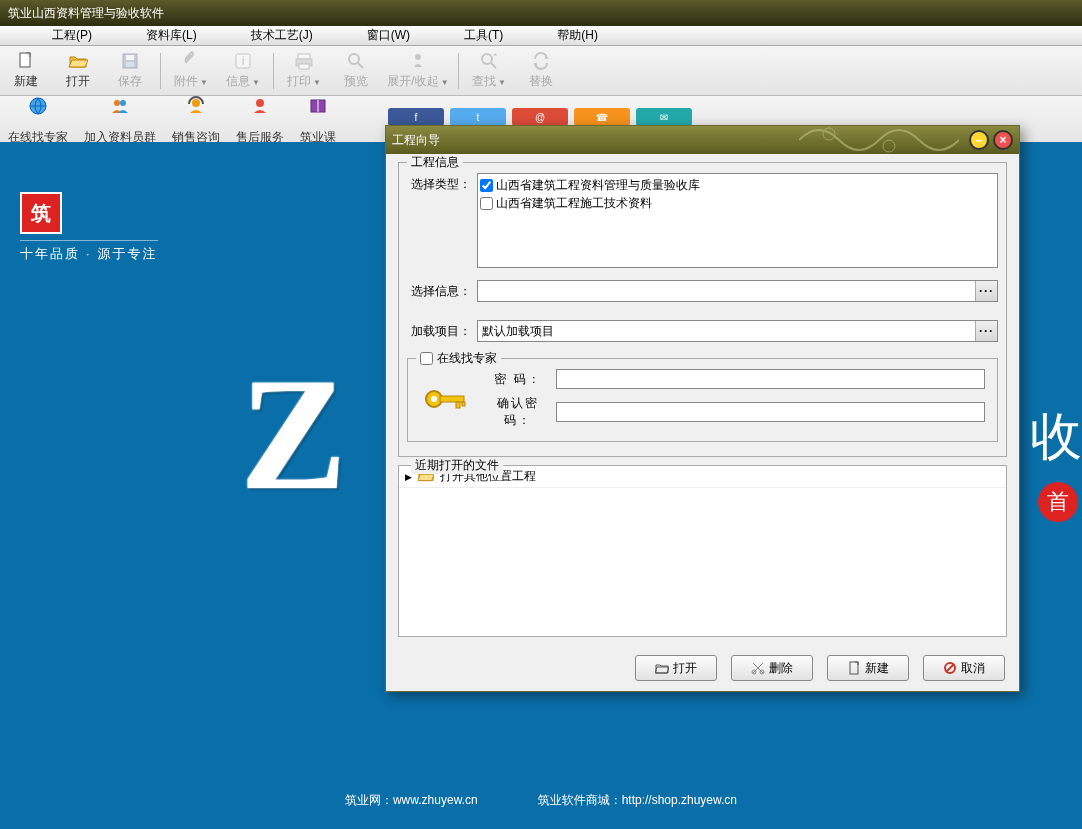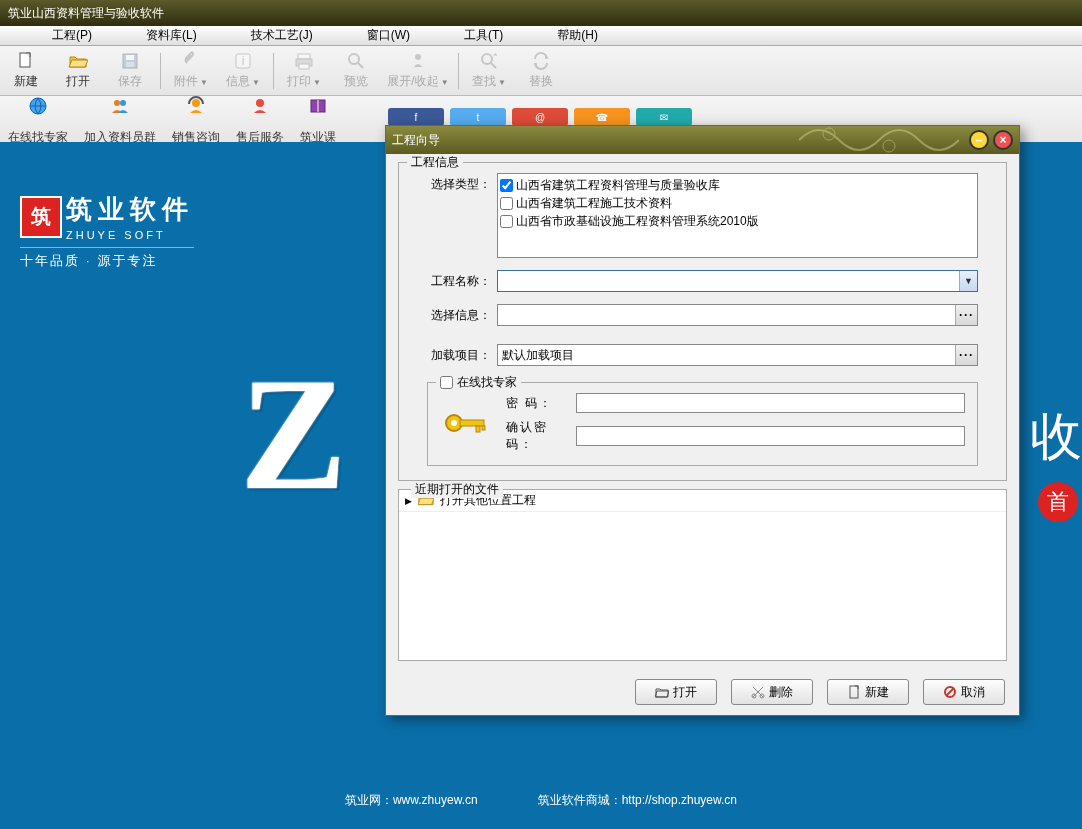--- a/index.html
+++ b/index.html
@@ -41,43 +41,43 @@
 
 .dialog { position: absolute; left: 385px; top: 125px; width: 635px; background: #f0f0f0; border: 1px solid #6b6b30; box-shadow: 4px 4px 12px rgba(0,0,0,0.4); }
 .dialog-title { height: 28px; background: linear-gradient(to bottom, #8a8a40, #5b5b20); display: flex; align-items: center; padding: 0 6px; color: #fff; position: relative; }
 .dialog-title .swirl { position: absolute; right: 60px; top: -4px; width: 160px; height: 36px; overflow: hidden; opacity: 0.5; }
 .dialog-title .swirl svg { width: 100%; height: 100%; }
 .dialog-ctrl { margin-left: auto; display: flex; gap: 4px; z-index: 2; }
 .dialog-ctrl .btn { width: 20px; height: 20px; border-radius: 50%; border: 2px solid #333; display: flex; align-items: center; justify-content: center; font-weight: bold; cursor: pointer; }
 .btn-min { background: #fdd835; }
 .btn-close { background: #ef5350; }
 .dialog-body { padding: 8px 12px; }
-.groupbox { border: 1px solid #aaa; margin-bottom: 8px; padding: 10px 28px 14px; position: relative; }
+.groupbox { border: 1px solid #aaa; margin-bottom: 8px; padding: 10px 8px 14px; position: relative; }
 .groupbox-title { position: absolute; top: -9px; left: 8px; background: #f0f0f0; padding: 0 4px; }
 .row { display: flex; align-items: flex-start; margin-bottom: 12px; }
 .row-label { width: 70px; text-align: right; padding-right: 6px; padding-top: 3px; }
 .row-field { flex: 1; }
-.listbox { border: 1px solid #888; background: #fff; height: 85px; padding: 2px; overflow: auto; }
+.listbox { border: 1px solid #888; background: #fff; height: 95px; padding: 2px; overflow: auto; }
 .listbox label { display: block; line-height: 18px; }
 .listbox input { vertical-align: middle; margin-right: 3px; }
 .combo { width: 100%; height: 22px; border: 1px solid #3a6ea5; background: #fff; display: flex; }
 .combo input { flex: 1; border: none; outline: none; padding: 0 4px; }
 .combo .arrow { width: 18px; background: linear-gradient(to bottom,#e8f0fb,#c8d8f0); border-left: 1px solid #9ab; display: flex; align-items: center; justify-content: center; font-size: 9px; color: #234; }
 .textbtn { width: 100%; height: 22px; border: 1px solid #888; background: #fff; display: flex; }
 .textbtn input { flex: 1; border: none; outline: none; padding: 0 4px; }
 .textbtn .dots { width: 22px; border-left: 1px solid #aaa; background: linear-gradient(to bottom,#f0f0f0,#d8d8d8); display: flex; align-items: center; justify-content: center; cursor: pointer; font-weight: bold; letter-spacing: 1px; }
 .password-group { border: 1px solid #aaa; padding: 10px 12px 12px 12px; position: relative; margin-top: 16px; }
 .password-group .legend { position: absolute; top: -9px; left: 8px; background: #f0f0f0; padding: 0 4px; }
 .password-group .legend input { vertical-align: middle; margin-right: 4px; }
 .password-inner { display: flex; align-items: center; gap: 16px; }
 .key-icon { width: 50px; height: 40px; display: flex; align-items: center; justify-content: center; }
 .pw-rows { flex: 1; }
 .pw-row { display: flex; align-items: center; margin-bottom: 6px; }
 .pw-row:last-child { margin-bottom: 0; }
-.pw-row label { width: 70px; text-align: left; padding-right: 6px; letter-spacing: 2px; font-family: Liberation Serif, serif; }
+.pw-row label { width: 70px; text-align: center; padding-right: 6px; letter-spacing: 2px; }
 .pw-row input { flex: 1; height: 20px; border: 1px solid #888; padding: 0 4px; }
 .recent-group { border: 1px solid #aaa; position: relative; margin-top: 4px; }
 .recent-title { position: absolute; top: -9px; left: 12px; background: #f0f0f0; padding: 0 4px; }
 .recent-list { background: #fff; height: 170px; border-top: none; }
 .recent-row { display: flex; align-items: center; height: 22px; padding: 0 6px; gap: 6px; border-bottom: 1px solid #eee; }
 .recent-row .tri { font-size: 9px; }
 .dialog-buttons { display: flex; justify-content: flex-end; gap: 14px; padding: 10px 14px; }
 .dlg-btn { min-width: 82px; height: 26px; border: 1px solid #888; border-radius: 3px; background: linear-gradient(to bottom,#fdfdfd,#e2e2e2); display: flex; align-items: center; justify-content: center; gap: 4px; cursor: pointer; }
 .dlg-btn .bi { width: 14px; height: 14px; display: inline-flex; align-items: center; justify-content: center; }
 
@@ -232,24 +232,20 @@
   <div class="chip c2">t</div>
   <div class="chip c3">@</div>
   <div class="chip c4">☎</div>
   <div class="chip c5">✉</div>
 </div>
 
 <div class="content">
   <div class="brand-logo">
     <div class="brand-top">
       <span class="square">筑</span>
-      <span>
-        <span class="text1">筑业软件</span><br>
-        <span class="text2">ZHUYE SOFT</span>
-      </span>
     </div>
     <div class="text3">十年品质 · 源于专注</div>
   </div>
   <div class="big-z">Z</div>
   <div class="side-text">收</div>
   <div class="side-badge">首</div>
   <div class="footer">
     <span><span>筑业网：</span><span>www.zhuyew.cn</span></span>
     <span><span>筑业软件商城：</span><span>http://shop.zhuyew.cn</span></span>
   </div>
@@ -273,34 +269,24 @@
   <div class="dialog-body">
     <div class="groupbox">
       <span class="groupbox-title">工程信息</span>
 
       <div class="row">
         <div class="row-label">选择类型：</div>
         <div class="row-field">
           <div class="listbox">
             <label><input type="checkbox" checked="" style=""><span>山西省建筑工程资料管理与质量验收库</span></label>
             <label><input type="checkbox" style=""><span>山西省建筑工程施工技术资料</span></label>
-            <label><input type="checkbox" style=""><span>山西省市政基础设施工程资料管理系统2010版</span></label>
-          </div>
-        </div>
-      </div>
-
-      <div class="row">
-        <div class="row-label">工程名称：</div>
-        <div class="row-field">
-          <div class="combo">
-            <input type="text" value="" style="">
-            <div class="arrow">▼</div>
-          </div>
-        </div>
-      </div>
+          </div>
+        </div>
+      </div>
+
 
       <div class="row">
         <div class="row-label">选择信息：</div>
         <div class="row-field">
           <div class="textbtn">
             <input type="text" value="" style="">
             <div class="dots">···</div>
           </div>
         </div>
       </div>

